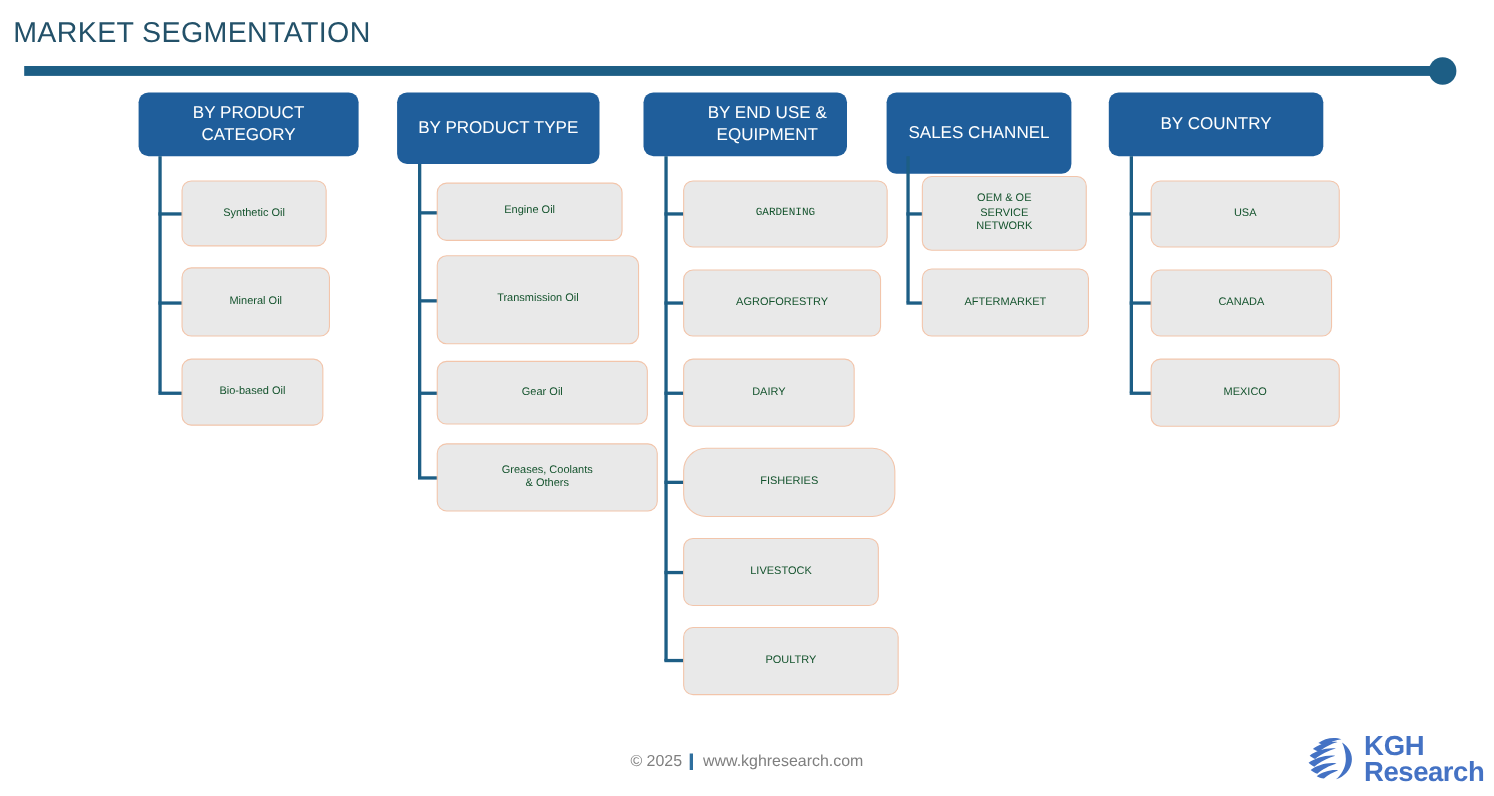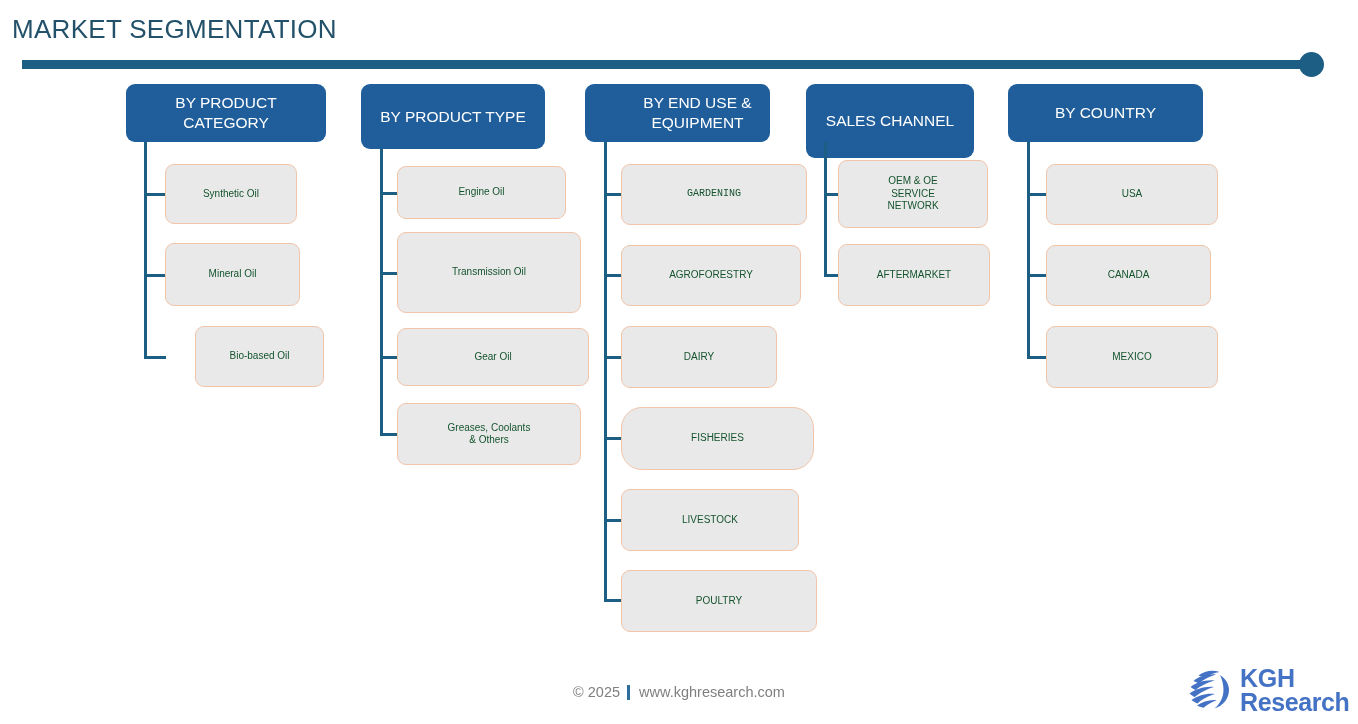--- a/index.html
+++ b/index.html
@@ -149,39 +149,39 @@
 
   <div class="trunk" style="left:144px; top:142px; height:215px;"></div>
 
   <div class="branch" style="left:144px; top:193px; width:22px;"></div>
   <div class="node-box" style="left:165px; top:164px; width:132px; height:60px;">Synthetic Oil</div>
 
   <div class="branch" style="left:144px; top:274px; width:22px;"></div>
   <div class="node-box" style="left:165px; top:243px; width:135px; height:63px;">Mineral Oil</div>
 
   <div class="branch" style="left:144px; top:356px; width:22px;"></div>
-  <div class="node-box" style="left:165px; top:326px; width:129px; height:61px;margin-left:30px;">Bio-based Oil</div>
+  <div class="node-box" style="left:165px; top:326px; width:129px; height:61px;">Bio-based Oil</div>
 </div>
 
 <div class="column">
   <div class="col-header" style="left:361px; top:84px; width:184px; height:65px;">BY PRODUCT TYPE</div>
 
   <div class="trunk" style="left:380px; top:149px; height:285px;"></div>
 
   <div class="branch" style="left:380px; top:192px; width:20px;"></div>
   <div class="node-box" style="left:397px; top:166px; width:169px; height:53px;">Engine Oil</div>
 
   <div class="branch" style="left:380px; top:272px; width:22px;"></div>
   <div class="node-box" style="left:397px; top:232px; width:184px; height:81px;">Transmission Oil</div>
 
   <div class="branch" style="left:380px; top:356px; width:20px;"></div>
   <div class="node-box" style="left:397px; top:328px; width:192px; height:58px;">Gear Oil</div>
 
   <div class="branch" style="left:380px; top:433px; width:20px;"></div>
-  <div class="node-box" style="left:397px; top:403px; width:184px; height:62px;">Greases, Coolants
+  <div class="node-box" style="left:397px; top:403px; width:201px; height:62px;">Greases, Coolants
 &amp; Others</div>
 </div>
 
 <div class="column">
   <div class="col-header" style="left:585px; top:84px; width:185px; height:58px;padding-left:48px;">BY END USE &amp;
 EQUIPMENT</div>
 
   <div class="trunk" style="left:604px; top:142px; height:459px;"></div>
 
   <div class="branch" style="left:604px; top:193px; width:20px;"></div>

